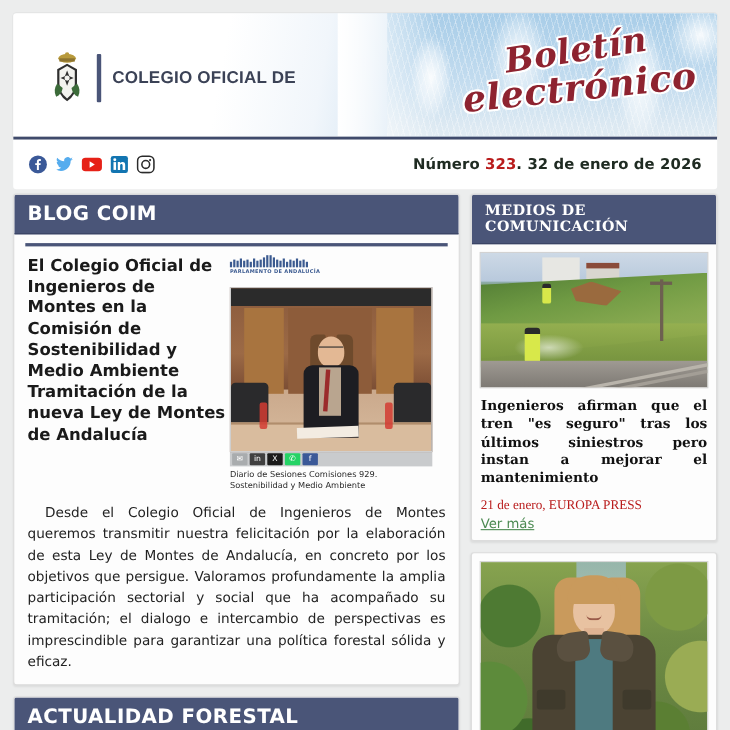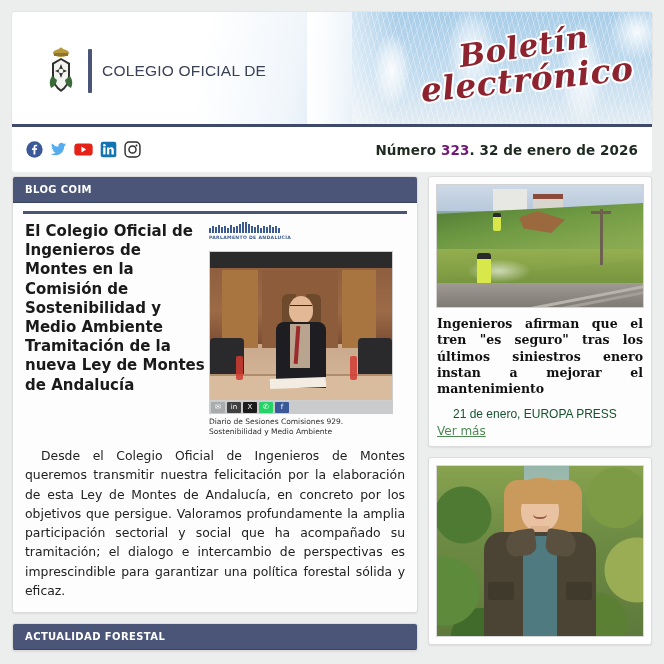--- a/index.html
+++ b/index.html
@@ -65,21 +65,21 @@
     display: flex; align-items: center; gap: 10px;
     z-index: 4;
   }
   .crest { width: 34px; height: 50px; position: relative; }
   .crest svg { display:block; }
   .brand-rule {
     width: 4px; height: 44px; background: #4a5578; border-radius: 1px;
   }
   .brand-text { line-height: 1.02; }
   .brand-line1 {
-    font-size: 15.5px; font-weight: normal; letter-spacing: .2px;
+    font-size: 15.5px; font-weight: bold; letter-spacing: .2px;
     color: #3b4256;
   }
   .brand-line2 {
     font-size: 19px; font-weight: bold; letter-spacing: .2px;
     color: #4c9a5e; margin-top: 1px;
   }
 
   .boletin {
     position: absolute; right: 14px; top: 16px;
     width: 224px; height: 84px; z-index: 5;
@@ -111,21 +111,21 @@
     padding: 0 14px 0 14px;
   }
   .socials { display: flex; align-items: center; gap: 7px; }
   .socials svg { display:block; }
 
   .issue {
     font-size: 13.5px; font-weight: bold; color: #1f2b22;
     font-family: "DejaVu Sans", sans-serif;
     letter-spacing: .1px;
   }
-  .issue .num { color: #701a75; }
+  .issue .num { color: #b91c1c; }
 
   
   .cols {
     position: absolute;
     left: 12px; top: 176px;
     width: 640px; height: 488px;
     display: flex; gap: 10px;
   }
   .col-left  { width: 406px; }
   .col-right { width: 224px; }
@@ -134,21 +134,21 @@
     background: #fdfdfd;
     border: 1px solid #dcdcdc;
     border-radius: 3px;
     box-shadow: 0 1px 2px rgba(0,0,0,0.07);
     overflow: hidden;
   }
 
   .sec-head {
     background: #4a5578;
     color: #ffffff;
-    font-size: 10px; font-weight: bold;
+    font-size: 18px; font-weight: bold;
     letter-spacing: .4px;
     padding: 7px 12px 7px 12px;
     font-family: "DejaVu Sans", sans-serif;
     border-bottom: 1px solid #3a4464;
   }
   .sec-head.serif { font-family: "DejaVu Serif", serif; font-size: 13px; }
 
   .sec-rule {
     height: 3px; background: #4a5578;
     margin: 8px 10px 0 10px;
@@ -272,23 +272,22 @@
     background: radial-gradient(ellipse at center, rgba(255,255,255,.6), rgba(255,255,255,0) 70%); }
 
   .media-title {
     padding: 8px 8px 0 8px;
     font-family: "DejaVu Serif", serif;
     font-weight: bold; font-size: 12.5px; line-height: 1.3;
     color: #111; text-align: justify;
   }
   .media-meta {
     padding: 10px 8px 0 8px;
-    font-size: 12px; color: #14532d;
-    font-family: Liberation Sans, sans-serif;
-    margin-left: 16px;
+    font-size: 12px; color: #b91c1c;
+    font-family: Liberation Serif, serif;
   }
   .media-link {
     display: inline-block; padding: 1px 8px 8px 8px;
     font-size: 12px; color: #4c8a52; text-decoration: underline;
     font-family: "DejaVu Sans", sans-serif;
   }
 
   .portrait-card { margin-top: 10px; }
   .portrait {
     margin: 7px; height: 172px; position: relative; overflow: hidden;
@@ -495,40 +494,41 @@
       <div class="card forest-card">
         <div class="sec-head">ACTUALIDAD FORESTAL</div>
 
       </div>
 
     </div>
 
     <div class="col-right">
 
       <div class="card">
+        <div class="sec-head serif">MEDIOS DE COMUNICACIÓN</div>
 
         <div class="media-photo">
           <div class="sky"></div>
           <div class="bldg1"></div>
             <div class="bldg2"></div>
             <div class="roof"></div>
           <div class="slope"></div>
           <div class="earth"></div>
           <div class="grass"></div>
           <div class="pole"></div>
             <div class="polearm"></div>
           <div class="mist"></div>
           <div class="worker2"></div>
           <div class="worker1"></div>
           <div class="ballast"></div>
           <div class="rail1"></div>
             <div class="rail2"></div>
         </div>
 
-        <div class="media-title">Ingenieros afirman que el tren "es seguro" tras los últimos siniestros enero instan a mejorar el mantenimiento</div>
+        <div class="media-title">Ingenieros afirman que el tren "es seguro" tras los últimos siniestros pero instan a mejorar el mantenimiento</div>
         <div class="media-meta">21 de enero, EUROPA PRESS</div>
         <a class="media-link">Ver más</a>
       </div>
 
       <div class="card portrait-card">
         <div class="portrait">
           <div class="fol1"></div>
             <div class="sky2"></div>
             <div class="fol2"></div>
           <div class="pr-hairL"></div>

